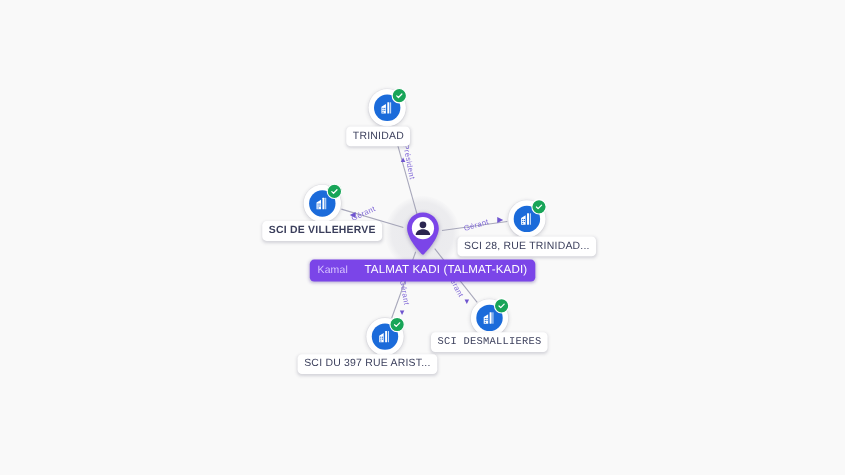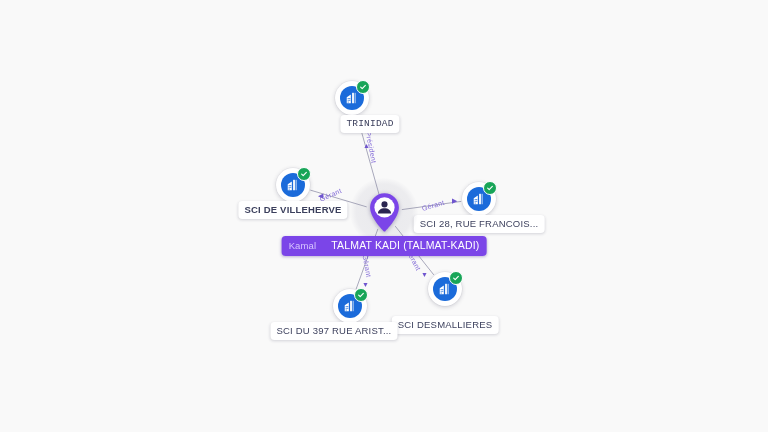--- a/index.html
+++ b/index.html
@@ -153,21 +153,21 @@
             <rect x="7.3" y="15.1" width="1.7" height="1.7" fill="#1b6bda"></rect>
             <rect x="4.6" y="18.1" width="1.7" height="1.7" fill="#1b6bda"></rect>
           </svg>
         </div>
         <div class="badge-check">
           <svg width="8" height="8" viewBox="0 0 24 24" fill="none">
             <path d="M5 12.6L9.6 17 19 7.4" stroke="#ffffff" stroke-width="3.4" stroke-linecap="round" stroke-linejoin="round"></path>
           </svg>
         </div>
       </div>
-      <div class="node-label" style="left: 370px; top: 115px; font-family: Liberation Mono, monospace;">TRINIDAD</div>
+      <div class="node-label" style="left: 344px; top: 115px;">TRINIDAD</div>
       <div class="company-node" style="left: 293px; top: 185px;">
         <div class="disc">
           <svg width="14" height="14" viewBox="0 0 24 24" fill="none">
             <path d="M3 21V10.5L10 6.2V21H3Z" fill="#ffffff"></path>
             <rect x="12.2" y="3.2" width="3.1" height="17.8" rx="0.5" fill="#ffffff"></rect>
             <rect x="16.6" y="3.2" width="1.5" height="17.8" rx="0.4" fill="#ffffff" opacity="0.85"></rect>
             <rect x="4.6" y="12.1" width="1.7" height="1.7" fill="#1b6bda"></rect>
             <rect x="7.3" y="12.1" width="1.7" height="1.7" fill="#1b6bda"></rect>
             <rect x="4.6" y="15.1" width="1.7" height="1.7" fill="#1b6bda"></rect>
             <rect x="7.3" y="15.1" width="1.7" height="1.7" fill="#1b6bda"></rect>
@@ -193,41 +193,41 @@
             <rect x="7.3" y="15.1" width="1.7" height="1.7" fill="#1b6bda"></rect>
             <rect x="4.6" y="18.1" width="1.7" height="1.7" fill="#1b6bda"></rect>
           </svg>
         </div>
         <div class="badge-check">
           <svg width="8" height="8" viewBox="0 0 24 24" fill="none">
             <path d="M5 12.6L9.6 17 19 7.4" stroke="#ffffff" stroke-width="3.4" stroke-linecap="round" stroke-linejoin="round"></path>
           </svg>
         </div>
       </div>
-      <div class="node-label" style="left: 479px; top: 215px;">SCI 28, RUE FRANCOIS...</div>
+      <div class="node-label" style="left: 479px; top: 215px;">SCI 28, RUE TRINIDAD...</div>
       <div class="company-node" style="left: 445px; top: 289px;">
         <div class="disc">
           <svg width="14" height="14" viewBox="0 0 24 24" fill="none">
             <path d="M3 21V10.5L10 6.2V21H3Z" fill="#ffffff"></path>
             <rect x="12.2" y="3.2" width="3.1" height="17.8" rx="0.5" fill="#ffffff"></rect>
             <rect x="16.6" y="3.2" width="1.5" height="17.8" rx="0.4" fill="#ffffff" opacity="0.85"></rect>
             <rect x="4.6" y="12.1" width="1.7" height="1.7" fill="#1b6bda"></rect>
             <rect x="7.3" y="12.1" width="1.7" height="1.7" fill="#1b6bda"></rect>
             <rect x="4.6" y="15.1" width="1.7" height="1.7" fill="#1b6bda"></rect>
             <rect x="7.3" y="15.1" width="1.7" height="1.7" fill="#1b6bda"></rect>
             <rect x="4.6" y="18.1" width="1.7" height="1.7" fill="#1b6bda"></rect>
           </svg>
         </div>
         <div class="badge-check">
           <svg width="8" height="8" viewBox="0 0 24 24" fill="none">
             <path d="M5 12.6L9.6 17 19 7.4" stroke="#ffffff" stroke-width="3.4" stroke-linecap="round" stroke-linejoin="round"></path>
           </svg>
         </div>
       </div>
-      <div class="node-label" style="left: 445px; top: 316px;">SCI DESMALLIERES</div>
+      <div class="node-label" style="left: 445px; top: 302px; font-family: Liberation Mono, monospace;">SCI DESMALLIERES</div>
       <div class="company-node" style="left: 350px; top: 306px;">
         <div class="disc">
           <svg width="14" height="14" viewBox="0 0 24 24" fill="none">
             <path d="M3 21V10.5L10 6.2V21H3Z" fill="#ffffff"></path>
             <rect x="12.2" y="3.2" width="3.1" height="17.8" rx="0.5" fill="#ffffff"></rect>
             <rect x="16.6" y="3.2" width="1.5" height="17.8" rx="0.4" fill="#ffffff" opacity="0.85"></rect>
             <rect x="4.6" y="12.1" width="1.7" height="1.7" fill="#1b6bda"></rect>
             <rect x="7.3" y="12.1" width="1.7" height="1.7" fill="#1b6bda"></rect>
             <rect x="4.6" y="15.1" width="1.7" height="1.7" fill="#1b6bda"></rect>
             <rect x="7.3" y="15.1" width="1.7" height="1.7" fill="#1b6bda"></rect>

